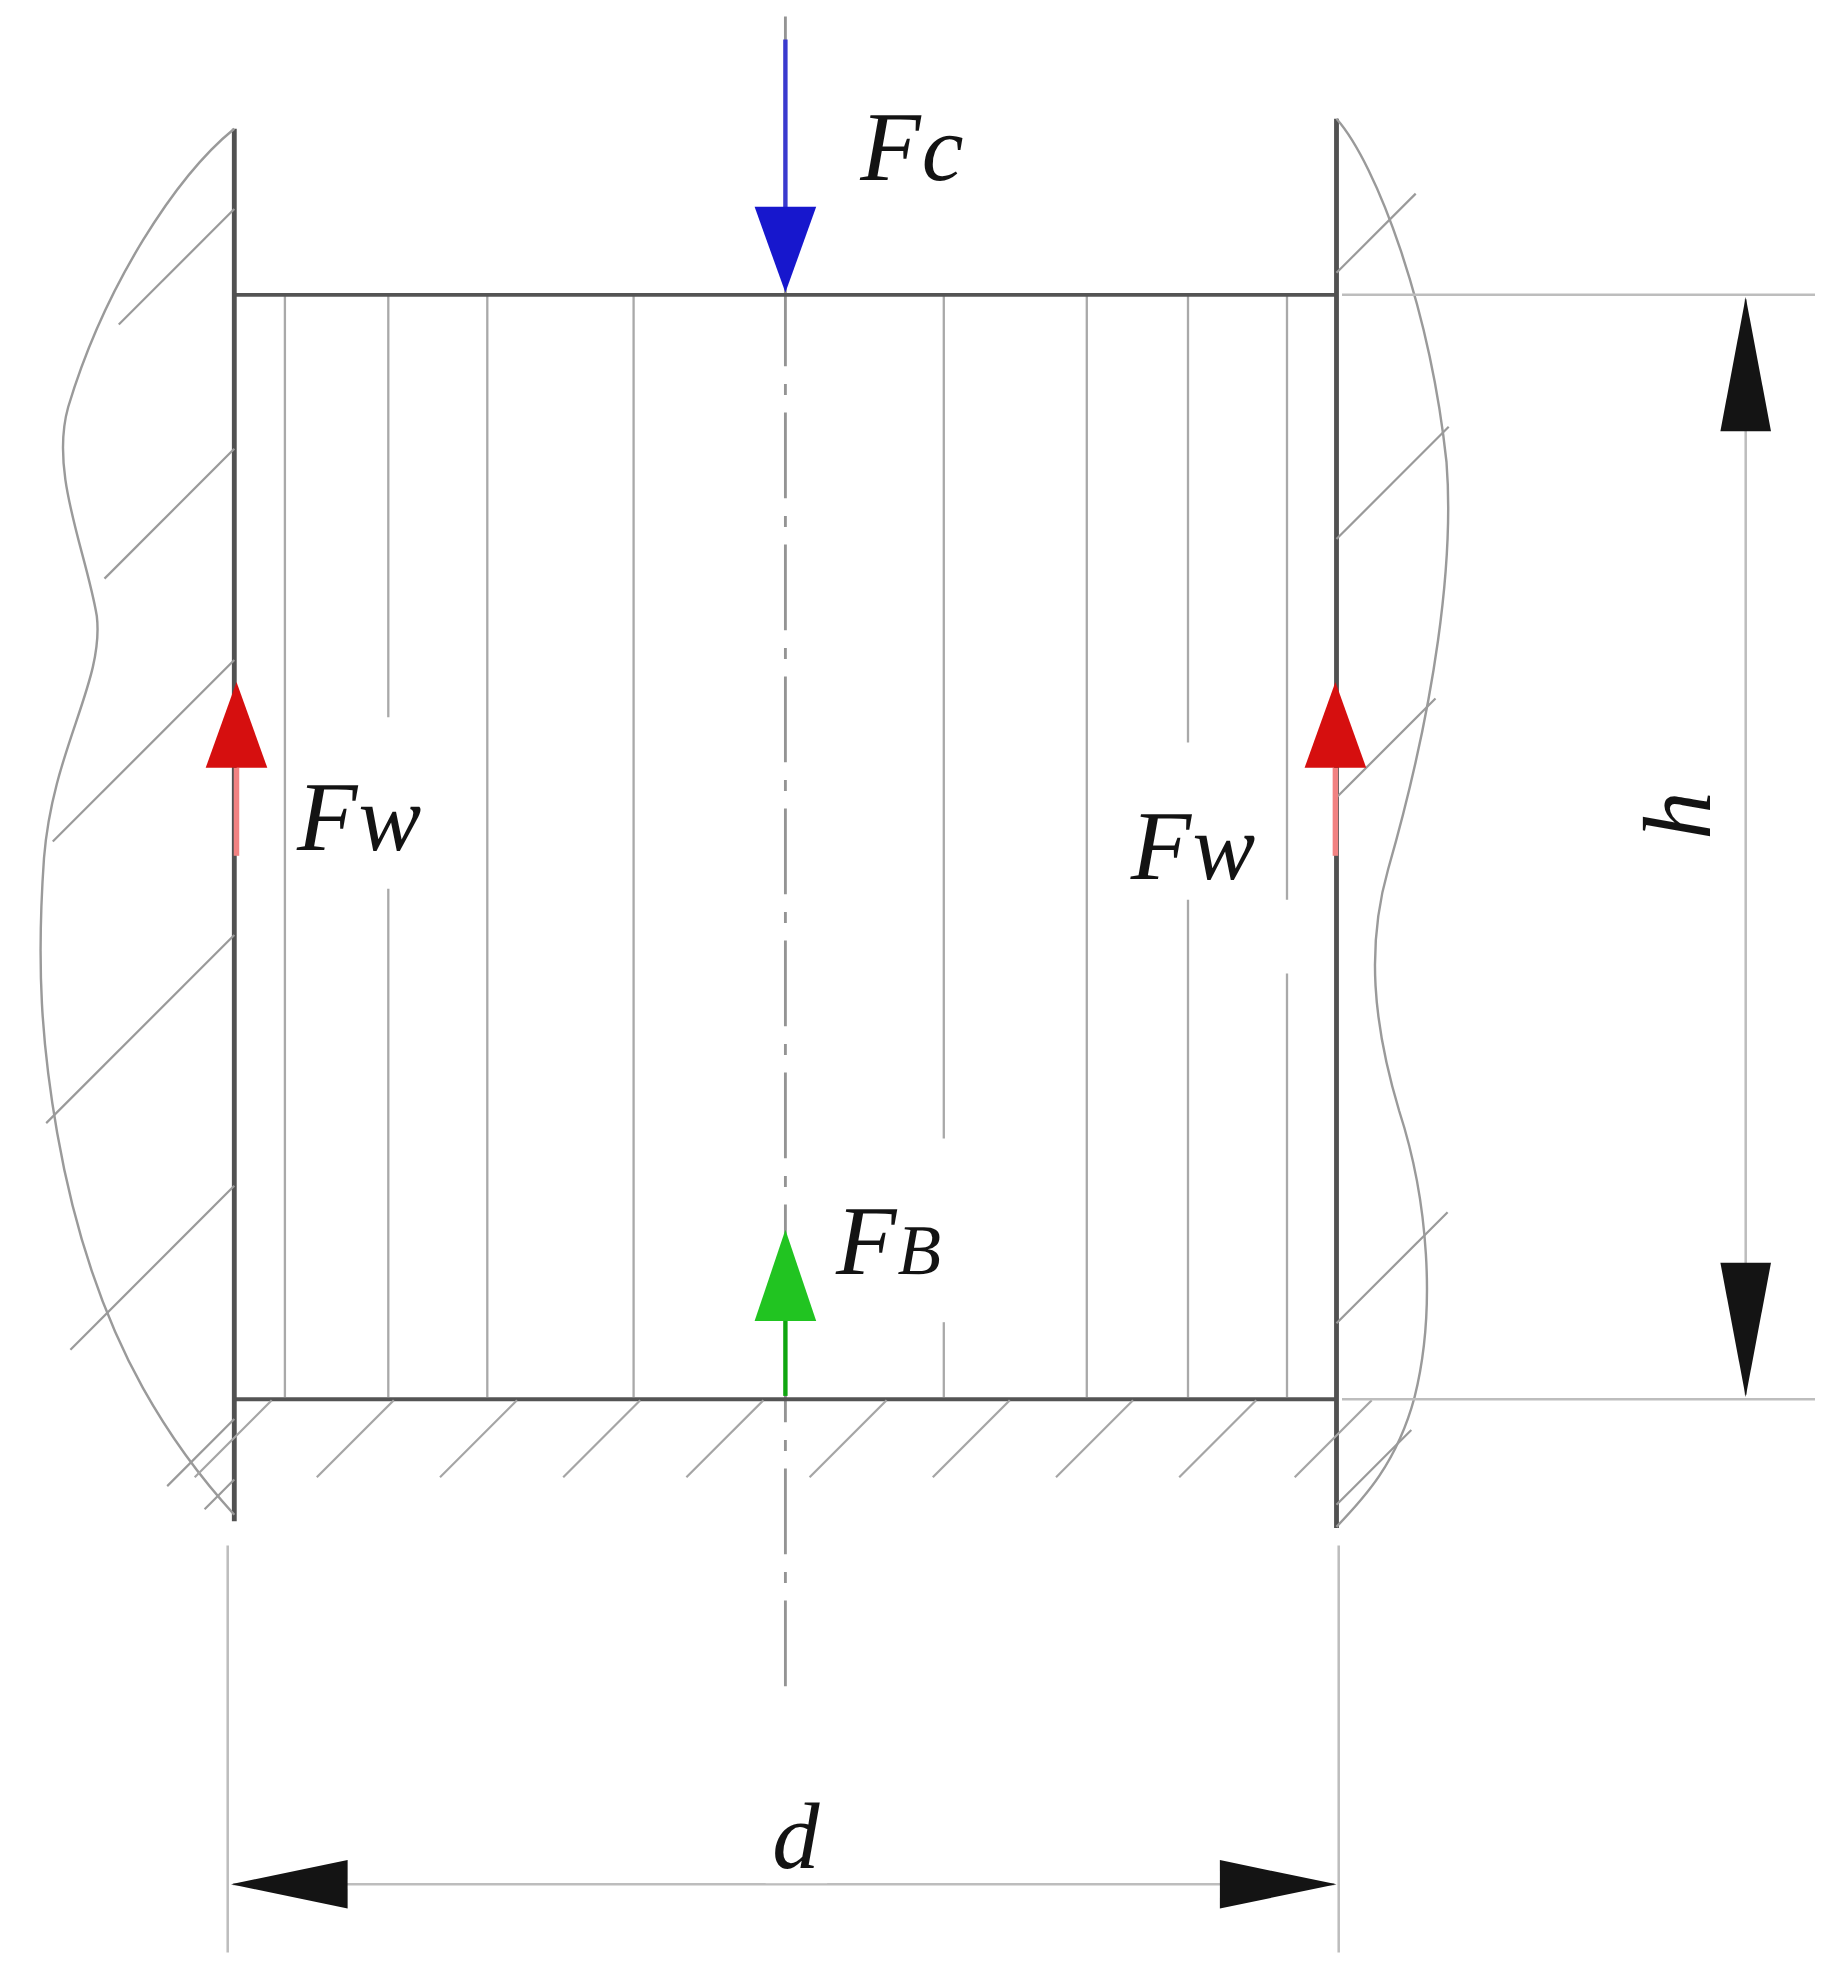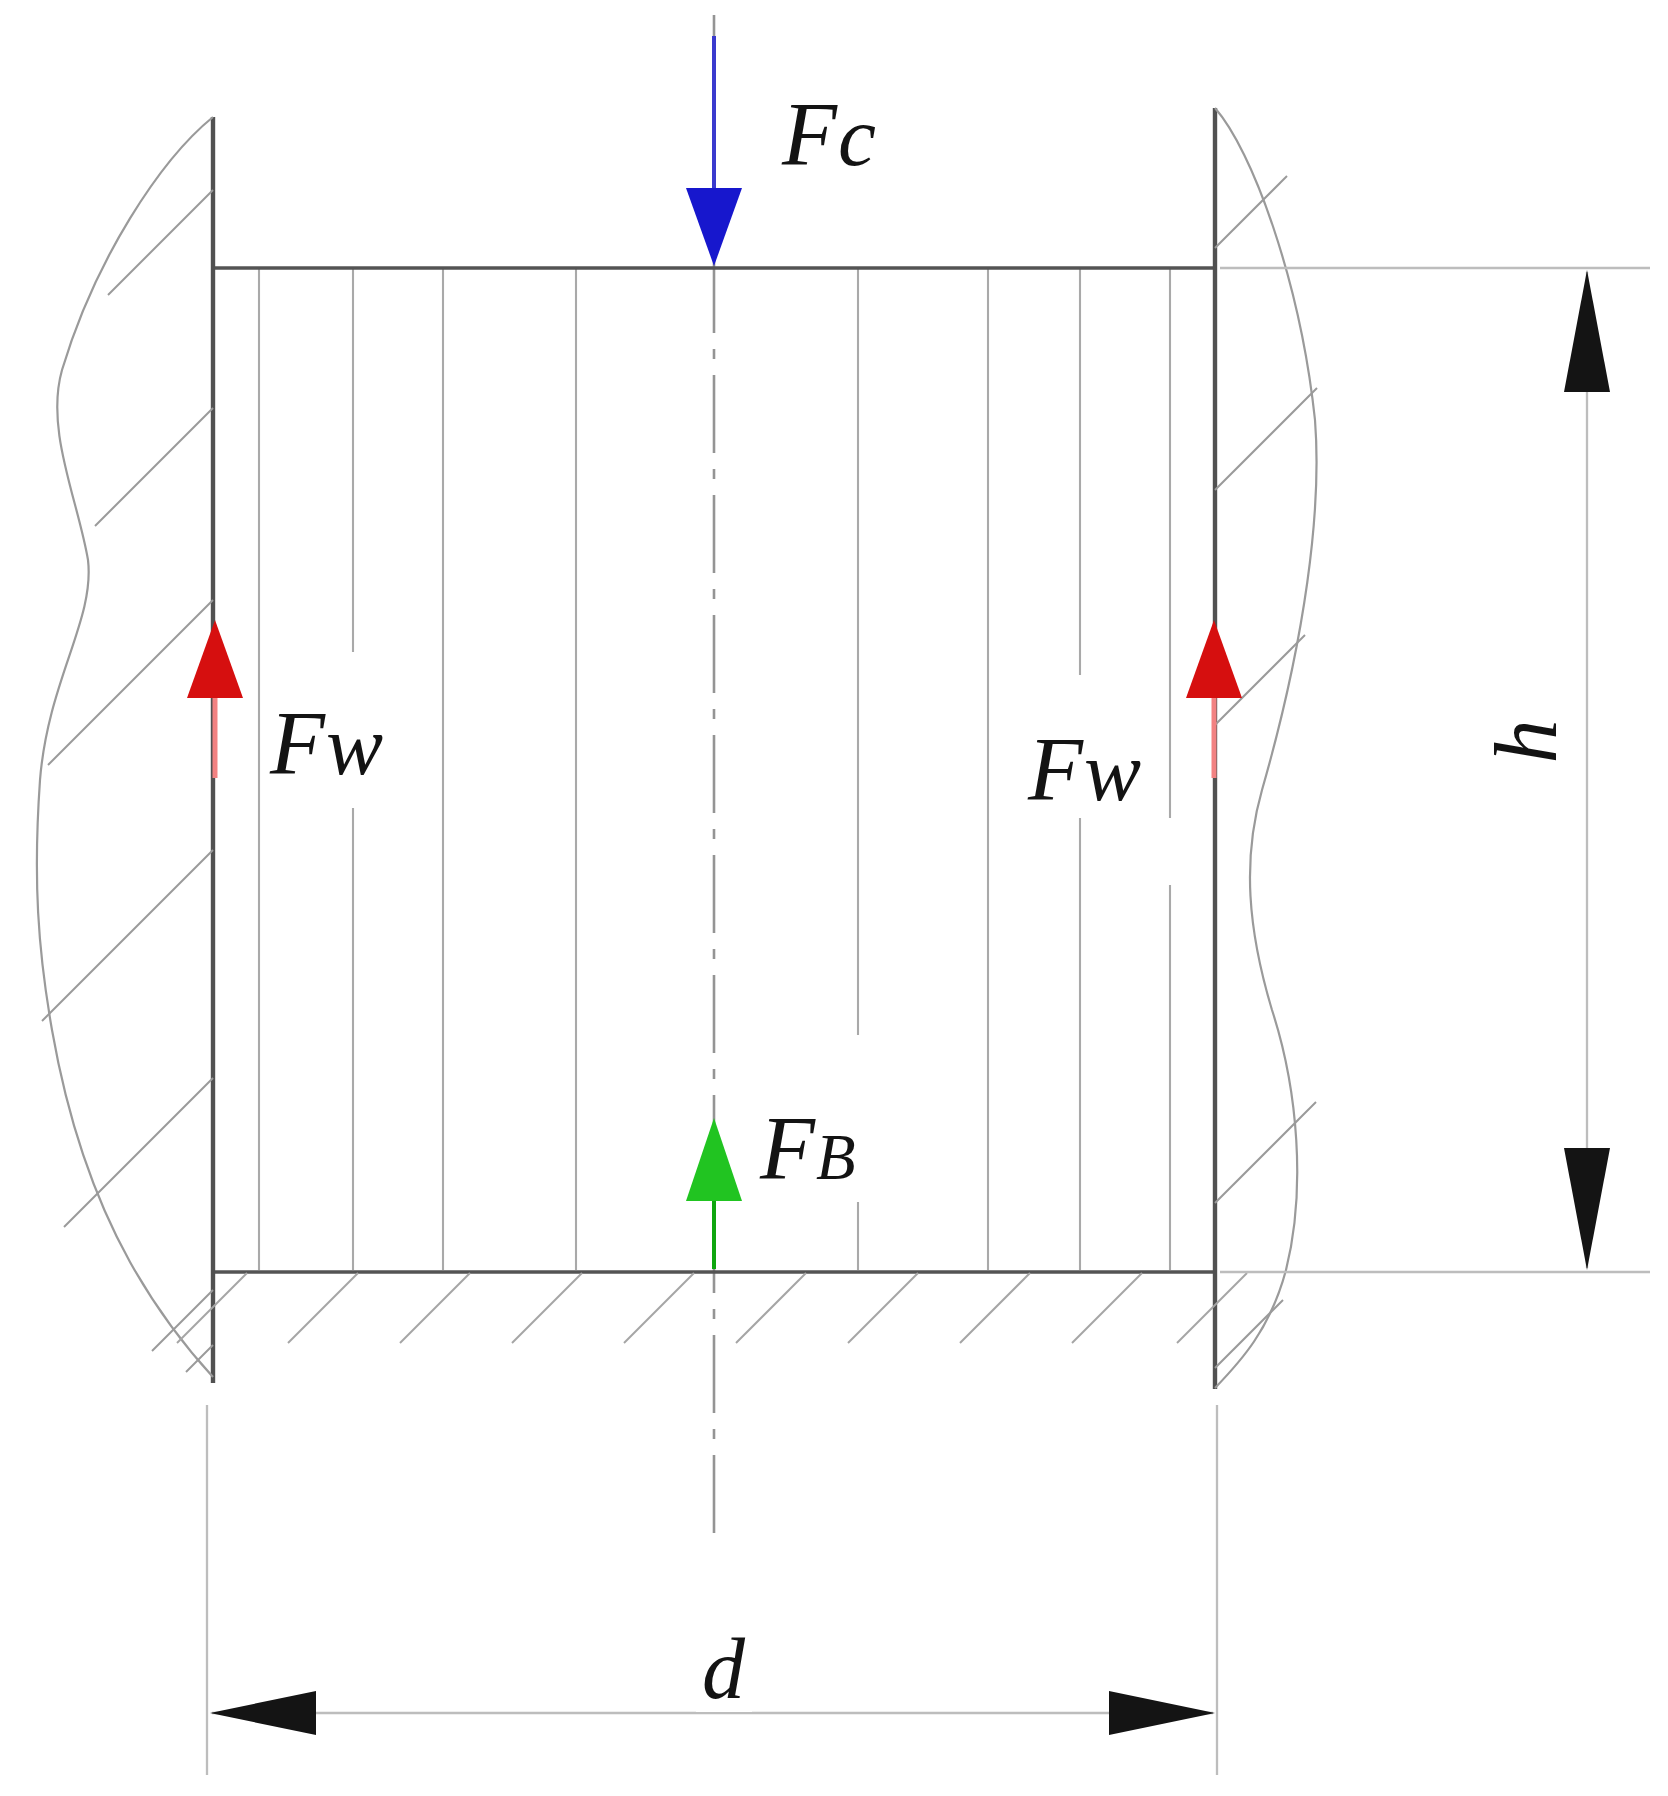--- a/index.html
+++ b/index.html
@@ -148,21 +148,21 @@
   </span>
 
   <span class="lbl" style="left:264px;top:699px;">
     <span class="main">F</span><span class="sub">w</span>
   </span>
 
   <span class="lbl" style="left:1022px;top:725px;">
     <span class="main">F</span><span class="sub">w</span>
   </span>
 
-  <span class="lbl" style="left:754px;top:1084px;margin-top:20px;">
+  <span class="lbl" style="left:754px;top:1084px;">
     <span class="main">F</span><span class="sub sub-cap">B</span>
   </span>
 
   <span class="lbl lbl-h" style="left:1500px;top:697px;">h</span>
 
   <span class="lbl lbl-d" style="left:696px;top:1626px;">d</span>
 
 </div>
 
 </body></html>

